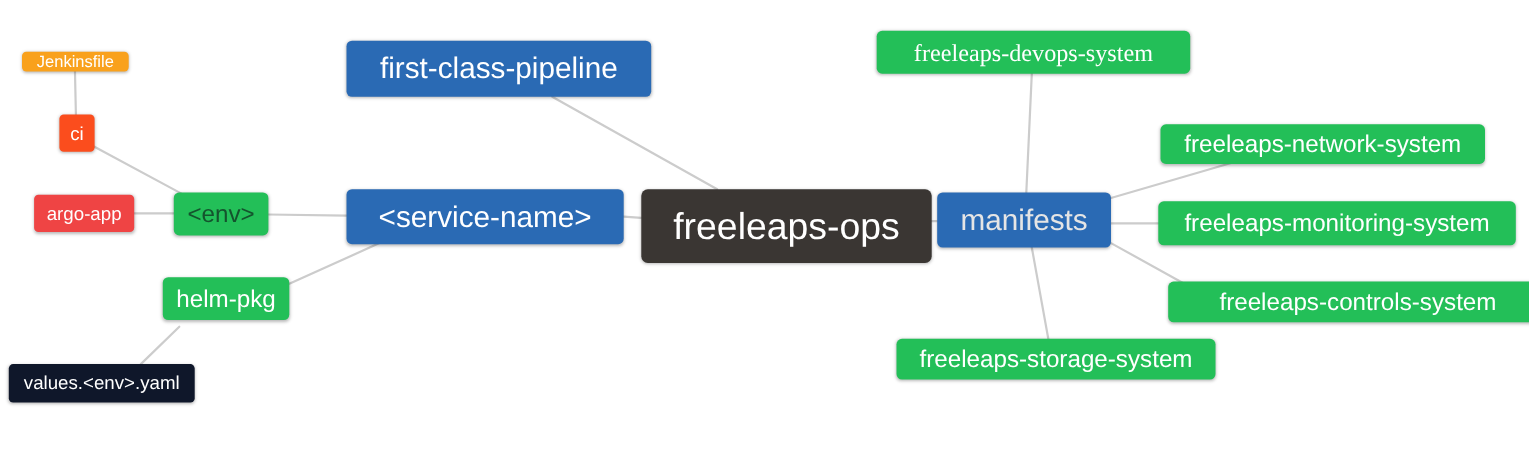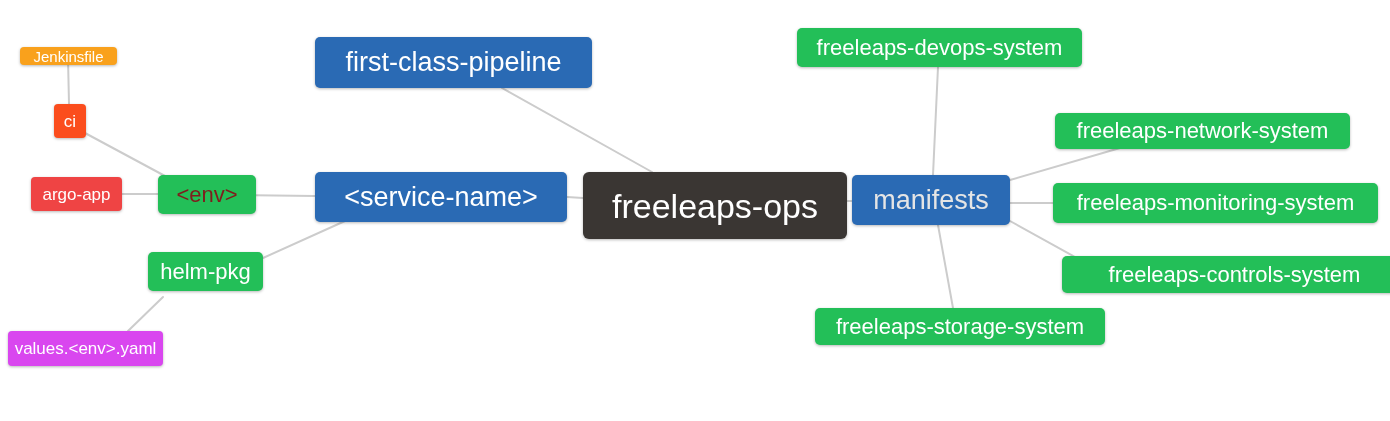--- a/index.html
+++ b/index.html
@@ -59,24 +59,24 @@
       <line x1="933" y1="175" x2="938" y2="67" stroke="#cccccc" stroke-width="2" stroke-linecap="round"></line>
       <line x1="1010" y1="180" x2="1120" y2="148" stroke="#cccccc" stroke-width="2" stroke-linecap="round"></line>
       <line x1="1010" y1="203" x2="1053" y2="203" stroke="#cccccc" stroke-width="2" stroke-linecap="round"></line>
       <line x1="1010" y1="221" x2="1075" y2="257" stroke="#cccccc" stroke-width="2" stroke-linecap="round"></line>
       <line x1="938" y1="225" x2="953" y2="308" stroke="#cccccc" stroke-width="2" stroke-linecap="round"></line>
     </svg>
 <div class="node root" style="left: 583px; top: 172px; width: 264px; height: 67px; background: rgb(58, 54, 51); color: rgb(255, 255, 255);">freeleaps-ops</div>
     <div class="node branch" style="left: 315px; top: 37px; width: 277px; height: 51px; background: rgb(42, 106, 180); color: rgb(255, 255, 255);">first-class-pipeline</div>
     <div class="node branch" style="left: 315px; top: 172px; width: 252px; height: 50px; background: rgb(42, 106, 180); color: rgb(255, 255, 255);">&lt;service-name&gt;</div>
     <div class="node branch" style="left: 852px; top: 175px; width: 158px; height: 50px; background: rgb(42, 106, 180); color: #e5e5e5;">manifests</div>
-    <div class="node green" style="left: 158px; top: 175px; width: 98px; height: 39px; background: rgb(35, 191, 88); color: #7f1d1d;">&lt;env&gt;</div>
+    <div class="node green" style="left: 158px; top: 175px; width: 86px; height: 39px; background: rgb(35, 191, 88); color: #14532d;">&lt;env&gt;</div>
     <div class="node green" style="left: 148px; top: 252px; width: 115px; height: 39px; background: rgb(35, 191, 88); color: rgb(255, 255, 255);">helm-pkg</div>
     <div class="node red" style="left: 54px; top: 104px; width: 32px; height: 34px; background: rgb(251, 77, 29); color: rgb(255, 255, 255);">ci</div>
     <div class="node red" style="left: 31px; top: 177px; width: 91px; height: 34px; background: #ef4444; color: rgb(255, 255, 255);">argo-app</div>
-    <div class="node red" style="left: 8px; top: 331px; width: 155px; height: 35px; background: #d946ef; color: rgb(255, 255, 255);">values.&lt;env&gt;.yaml</div>
+    <div class="node red" style="left: 8px; top: 331px; width: 169px; height: 35px; background: #0f172a; color: rgb(255, 255, 255);">values.&lt;env&gt;.yaml</div>
     <div class="node orange" style="left: 20px; top: 25px; width: 97px; height: 18px; background: rgb(249, 161, 28); color: rgb(255, 255, 255); margin-top: 22px;">Jenkinsfile</div>
-    <div class="node green" style="left: 797px; top: 28px; width: 285px; height: 39px; background: rgb(35, 191, 88); color: rgb(255, 255, 255);">freeleaps-devops-system</div>
+    <div class="node green" style="left: 797px; top: 28px; width: 285px; height: 39px; background: rgb(35, 191, 88); color: rgb(255, 255, 255); font-family: Liberation Serif, serif;">freeleaps-devops-system</div>
     <div class="node green" style="left: 1055px; top: 113px; width: 295px; height: 36px; background: rgb(35, 191, 88); color: rgb(255, 255, 255);">freeleaps-network-system</div>
     <div class="node green" style="left: 1053px; top: 183px; width: 325px; height: 40px; background: rgb(35, 191, 88); color: rgb(255, 255, 255);">freeleaps-monitoring-system</div>
     <div class="node green" style="left: 1062px; top: 256px; width: 345px; height: 37px; background: rgb(35, 191, 88); color: rgb(255, 255, 255);">freeleaps-controls-system</div>
     <div class="node green" style="left: 815px; top: 308px; width: 290px; height: 37px; background: rgb(35, 191, 88); color: rgb(255, 255, 255);">freeleaps-storage-system</div>
   </div>
 
 </body></html>

